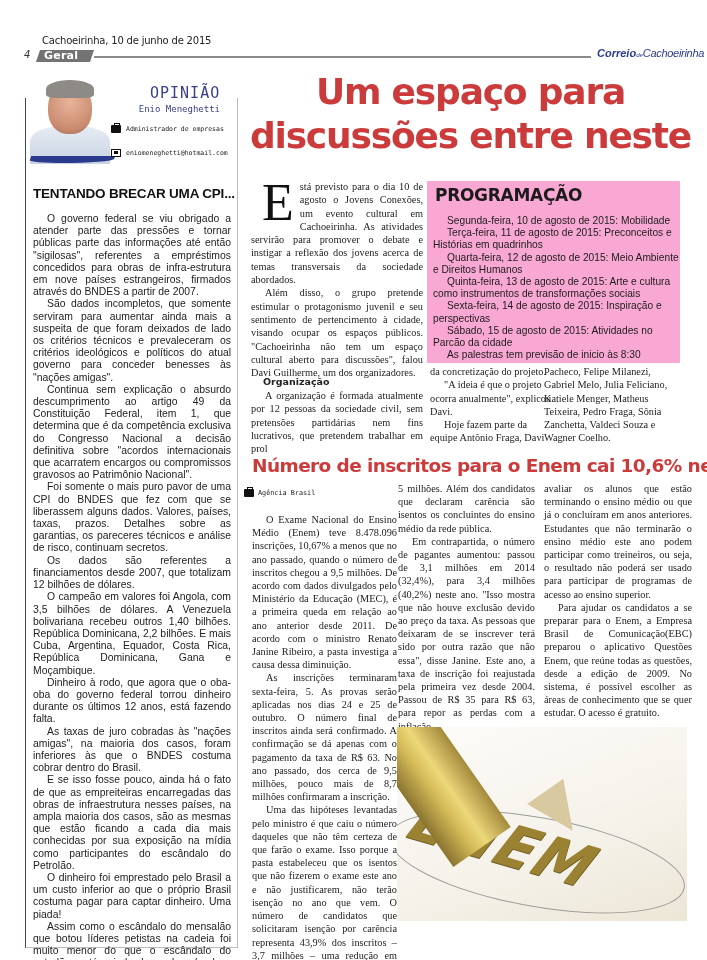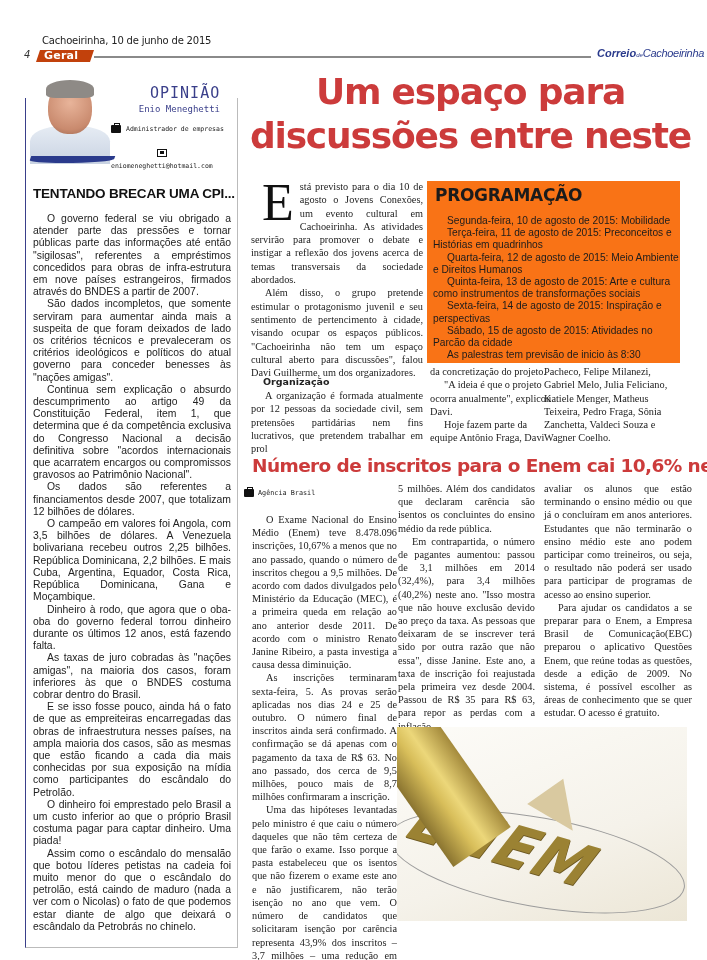--- a/index.html
+++ b/index.html
@@ -2,62 +2,62 @@
 <html><head>
 <meta charset="utf-8">
 <style>
   * { box-sizing: border-box; margin: 0; padding: 0; }
   body { width: 707px; height: 960px; background: #ffffff; position: relative; overflow: hidden; font-family: "Liberation Serif", serif; color: #1a1a1a; }
 
   
   .masthead { position: absolute; left: 0; top: 0; width: 603px; height: 70px; }
   .dateline { position: absolute; left: 42px; top: 35px; font: 10px "DejaVu Sans", sans-serif; color: #222; letter-spacing: -0.2px; }
   .page-num { position: absolute; left: 24px; top: 49px; font: italic 10px "DejaVu Sans", sans-serif; color: #333; }
-  .section-tag { position: absolute; left: 36px; top: 50px; width: 58px; height: 12px; background: #c2410c; clip-path: polygon(4px 0, 100% 0, calc(100% - 4px) 100%, 0 100%); }
+  .section-tag { position: absolute; left: 36px; top: 50px; width: 58px; height: 12px; background: #737373; clip-path: polygon(4px 0, 100% 0, calc(100% - 4px) 100%, 0 100%); }
   .section-tag span { position: absolute; left: 8px; top: -1px; font: bold 11px "DejaVu Sans", sans-serif; color: #ffffff; letter-spacing: 0.2px; }
   .rule-line { position: absolute; left: 94px; top: 56px; width: 497px; height: 2px; background: #8a8a8a; }
   .brand { position: absolute; left: 597px; top: 47px; font: 11px "Liberation Sans", sans-serif; color: #2a3a8c; }
   .brand b { font-style: italic; font-weight: bold; }
   .brand .sm { font-size: 6px; font-style: italic; }
   .brand .ital { font-style: italic; letter-spacing: -0.3px; }
 
   
   .opinion-box { position: absolute; left: 25px; top: 98px; width: 213px; height: 850px; border-left: 1px solid #3a3f8a; border-right: 1px solid #bbb; border-bottom: 1px solid #bbb; }
   .portrait { position: absolute; left: 30px; top: 80px; width: 80px; height: 80px; }
   .portrait .head { position: absolute; left: 18px; top: 2px; width: 44px; height: 52px; border-radius: 48% 48% 44% 44%; background: radial-gradient(circle at 50% 40%, #e8b49a, #c98a6e 70%, #9a6650); }
   .portrait .hair { position: absolute; left: 16px; top: 0; width: 48px; height: 18px; border-radius: 50% 50% 20% 20%; background: #8e8a86; }
   .portrait .shirt { position: absolute; left: 0; top: 46px; width: 80px; height: 38px; border-radius: 40% 40% 0 0; background: linear-gradient(#e6ecf4, #c9d3e2); }
   .portrait-swoosh { position: absolute; left: 30px; top: 156px; width: 84px; height: 7px; background: #2a3a8c; border-radius: 0 0 60% 40%; transform: skewX(-20deg); }
 
   .op-kicker { position: absolute; left: 150px; top: 84px; width: 70px; text-align: right; font: 15px "DejaVu Sans Mono", monospace; color: #3a3f8a; letter-spacing: 1px; }
   .op-author { position: absolute; left: 120px; top: 104px; width: 100px; text-align: right; font: 9px "DejaVu Sans Mono", monospace; color: #3a3f8a; }
   .op-meta { position: absolute; left: 111px; font: 6.5px "DejaVu Sans Mono", monospace; color: #222; display: flex; align-items: center; gap: 5px; }
   .op-meta.role { top: 125px; text-align: center; }
-  .op-meta.mail { top: 149px; flex-direction: column; }
+  .op-meta.mail { top: 149px; }
   .ico-brief { width: 10px; height: 8px; background: #111; border-radius: 1px; position: relative; }
   .ico-brief:before { content: ""; position: absolute; left: 3px; top: -2px; width: 4px; height: 2px; border: 1px solid #111; border-bottom: none; }
   .ico-mail { width: 10px; height: 8px; border: 1px solid #111; position: relative; }
   .ico-mail:before { content: ""; position: absolute; left: 2px; top: 1px; width: 4px; height: 3px; background: #111; }
 
   .op-title { position: absolute; left: 33px; top: 186px; font: bold 13.5px "Liberation Sans", sans-serif; color: #111; letter-spacing: -0.2px; }
   .op-body { position: absolute; left: 33px; top: 213px; width: 198px; font: 10.4px/12.2px "Liberation Sans", sans-serif; color: #222; text-align: justify; hyphens: auto; }
   .op-body p { text-indent: 14px; }
 
   
   .headline { position: absolute; left: 248px; top: 70px; width: 445px; text-align: center; font: bold 36px/44px "DejaVu Sans", sans-serif; color: #cc3b3b; letter-spacing: -1.2px; }
 
   
   .a1-col1 { position: absolute; left: 251px; top: 180px; width: 172px; font: 10.3px/13.3px "Liberation Serif", serif; color: #222; text-align: justify; }
   .dropcap { float: left; font: 52px/40px "Liberation Serif", serif; color: #111; margin: 3px 6px 0 11px; }
   .a1-col1 p { text-indent: 14px; }
   .a1-col1 p.first { text-indent: 0; }
   .a1-sub { position: absolute; left: 263px; top: 376px; font: bold 9.5px "DejaVu Sans", sans-serif; color: #222; }
   .a1-org { position: absolute; left: 251px; top: 389px; width: 172px; font: 10.3px/13.3px "Liberation Serif", serif; color: #222; text-align: justify; text-indent: 14px; }
 
-  .prog-box { position: absolute; left: 427px; top: 181px; width: 253px; height: 182px; background: #f97316; }
+  .prog-box { position: absolute; left: 427px; top: 181px; width: 253px; height: 182px; background: #f9a8d4; }
   .prog-title { position: absolute; left: 8px; top: 4px; font: bold 17px "DejaVu Sans", sans-serif; color: #1b1b1b; letter-spacing: -0.3px; transform: scaleY(1.05); }
   .prog-list { position: absolute; left: 6px; top: 34px; width: 246px; font: 10.2px/12.2px "Liberation Sans", sans-serif; color: #1c1c1c; }
   .prog-list div { text-indent: 14px; }
 
   .a1-col2 { position: absolute; left: 430px; top: 365px; width: 125px; font: 10.3px/13.3px "Liberation Serif", serif; color: #222; }
   .a1-col2 p.ind { text-indent: 14px; }
   .a1-col3 { position: absolute; left: 544px; top: 365px; width: 125px; font: 10.3px/13.3px "Liberation Serif", serif; color: #222; }
 
   
   .enem-title { position: absolute; left: 252px; top: 455px; width: 450px; font: bold 18.5px "DejaVu Sans", sans-serif; color: #cc3b3b; letter-spacing: -0.6px; white-space: nowrap; }
@@ -106,22 +106,23 @@
 </div>
 <div class="op-meta mail">
   <span class="ico-mail"></span>
   <span>eniomeneghetti@hotmail.com</span>
 </div>
 <div class="op-title">TENTANDO BRECAR UMA CPI...</div>
 <div class="op-body">
   <p>O governo federal se viu obrigado a atender parte das pressões e tornar públicas parte das informações até então "sigilosas", referentes a empréstimos concedidos para obras de infra-estrutura em nove países estrangeiros, firmados através do BNDES a partir de 2007.</p>
   <p>São dados incompletos, que somente serviram para aumentar ainda mais a suspeita de que foram deixados de lado os critérios técnicos e prevaleceram os critérios ideológicos e políticos do atual governo para conceder benesses às "nações amigas".</p>
   <p>Continua sem explicação o absurdo descumprimento ao artigo 49 da Constituição Federal, item 1, que determina que é da competência exclusiva do Congresso Nacional a decisão definitiva sobre "acordos internacionais que acarratem encargos ou compromissos gravosos ao Patrimônio Nacional".</p>
+  <p>Foi somente o mais puro pavor de uma CPI do BNDES que fez com que se liberassem alguns dados. Valores, países, taxas, prazos. Detalhes sobre as garantias, os pareceres técnicos e análise de risco, continuam secretos.</p>
   <p>Os dados são referentes a financiamentos desde 2007, que totalizam 12 bilhões de dólares.</p>
-  <p>O campeão em valores foi Angola, com 3,5 bilhões de dólares. A Venezuela bolivariana recebeu outros 2,25 bilhões. República Dominicana, 2,2 bilhões. E mais Cuba, Argentina, Equador, Costa Rica, República Dominicana, Gana e Moçambique.</p>
+  <p>O campeão em valores foi Angola, com 3,5 bilhões de dólares. A Venezuela bolivariana recebeu outros 1,40 bilhões. República Dominicana, 2,2 bilhões. E mais Cuba, Argentina, Equador, Costa Rica, República Dominicana, Gana e Moçambique.</p>
   <p>Dinheiro à rodo, que agora que o oba-oba do governo federal torrou dinheiro durante os últimos 12 anos, está fazendo falta.</p>
   <p>As taxas de juro cobradas às "nações amigas", na maioria dos casos, foram inferiores às que o BNDES costuma cobrar dentro do Brasil.</p>
   <p>E se isso fosse pouco, ainda há o fato de que as empreiteiras encarregadas das obras de infraestrutura nesses países, na ampla maioria dos casos, são as mesmas que estão ficando a cada dia mais conhecidas por sua exposição na mídia como participantes do escândalo do Petrolão.</p>
   <p>O dinheiro foi emprestado pelo Brasil a um custo inferior ao que o próprio Brasil costuma pagar para captar dinheiro. Uma piada!</p>
   <p>Assim como o escândalo do mensalão que botou líderes petistas na cadeia foi muito menor do que o escândalo do petrolão, está caindo de maduro (nada a ver com o Nicolas) o fato de que podemos estar diante de algo que deixará o escândalo da Petrobrás no chinelo.</p>
 
 </div>
 
 <div class="headline">Um espaço para discussões entre neste</div>
 <div class="a1-col1">

